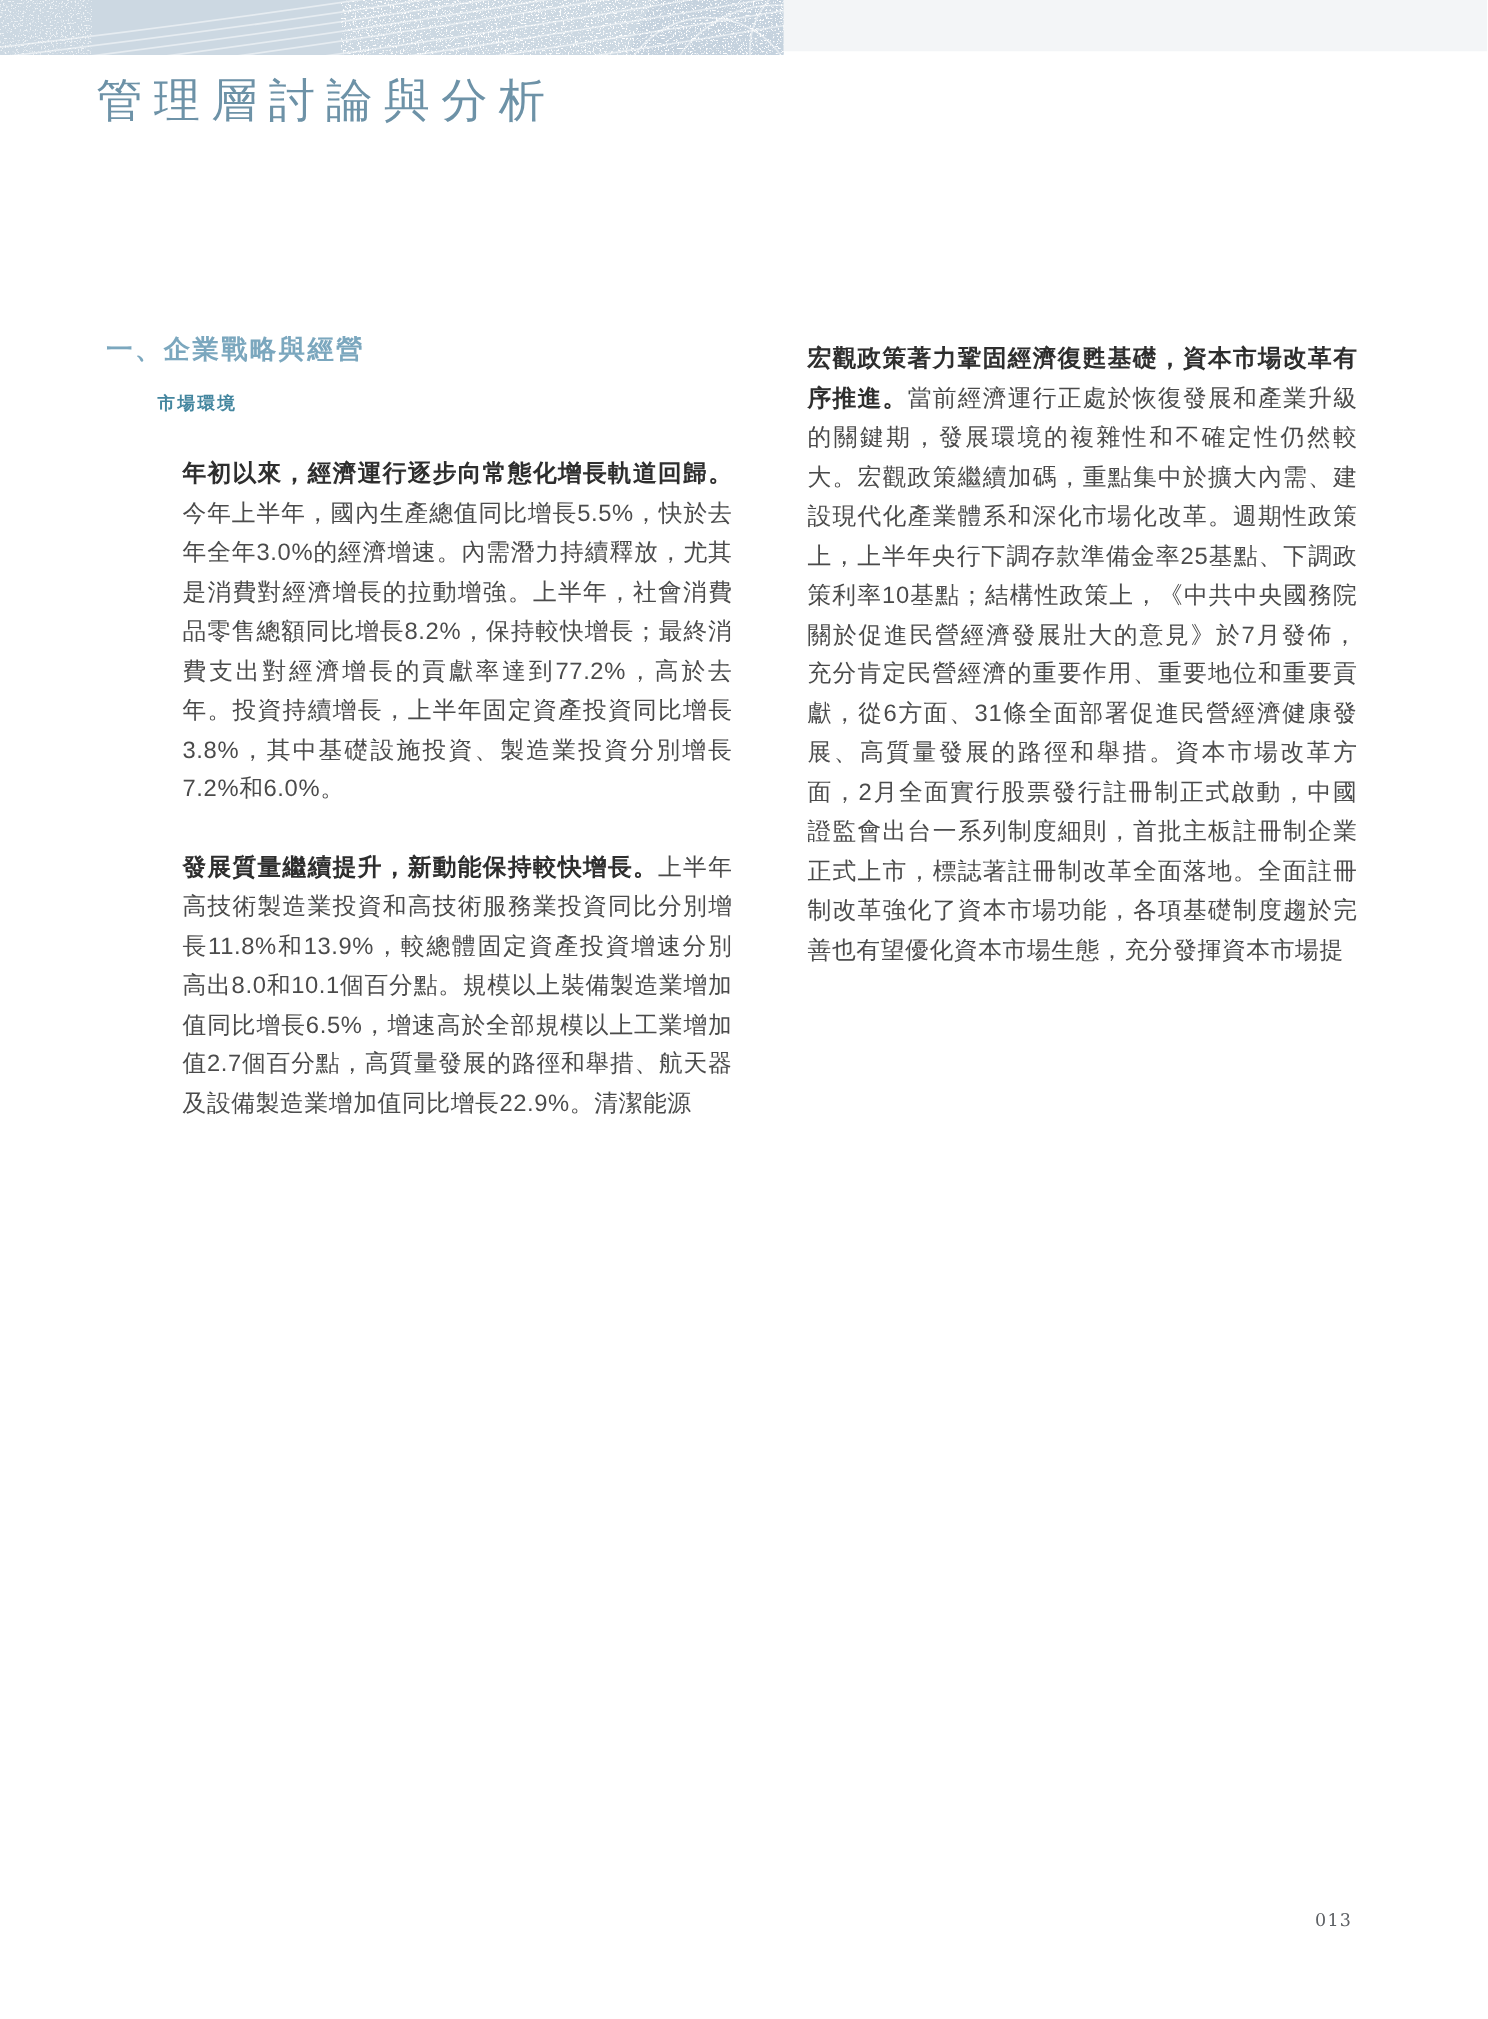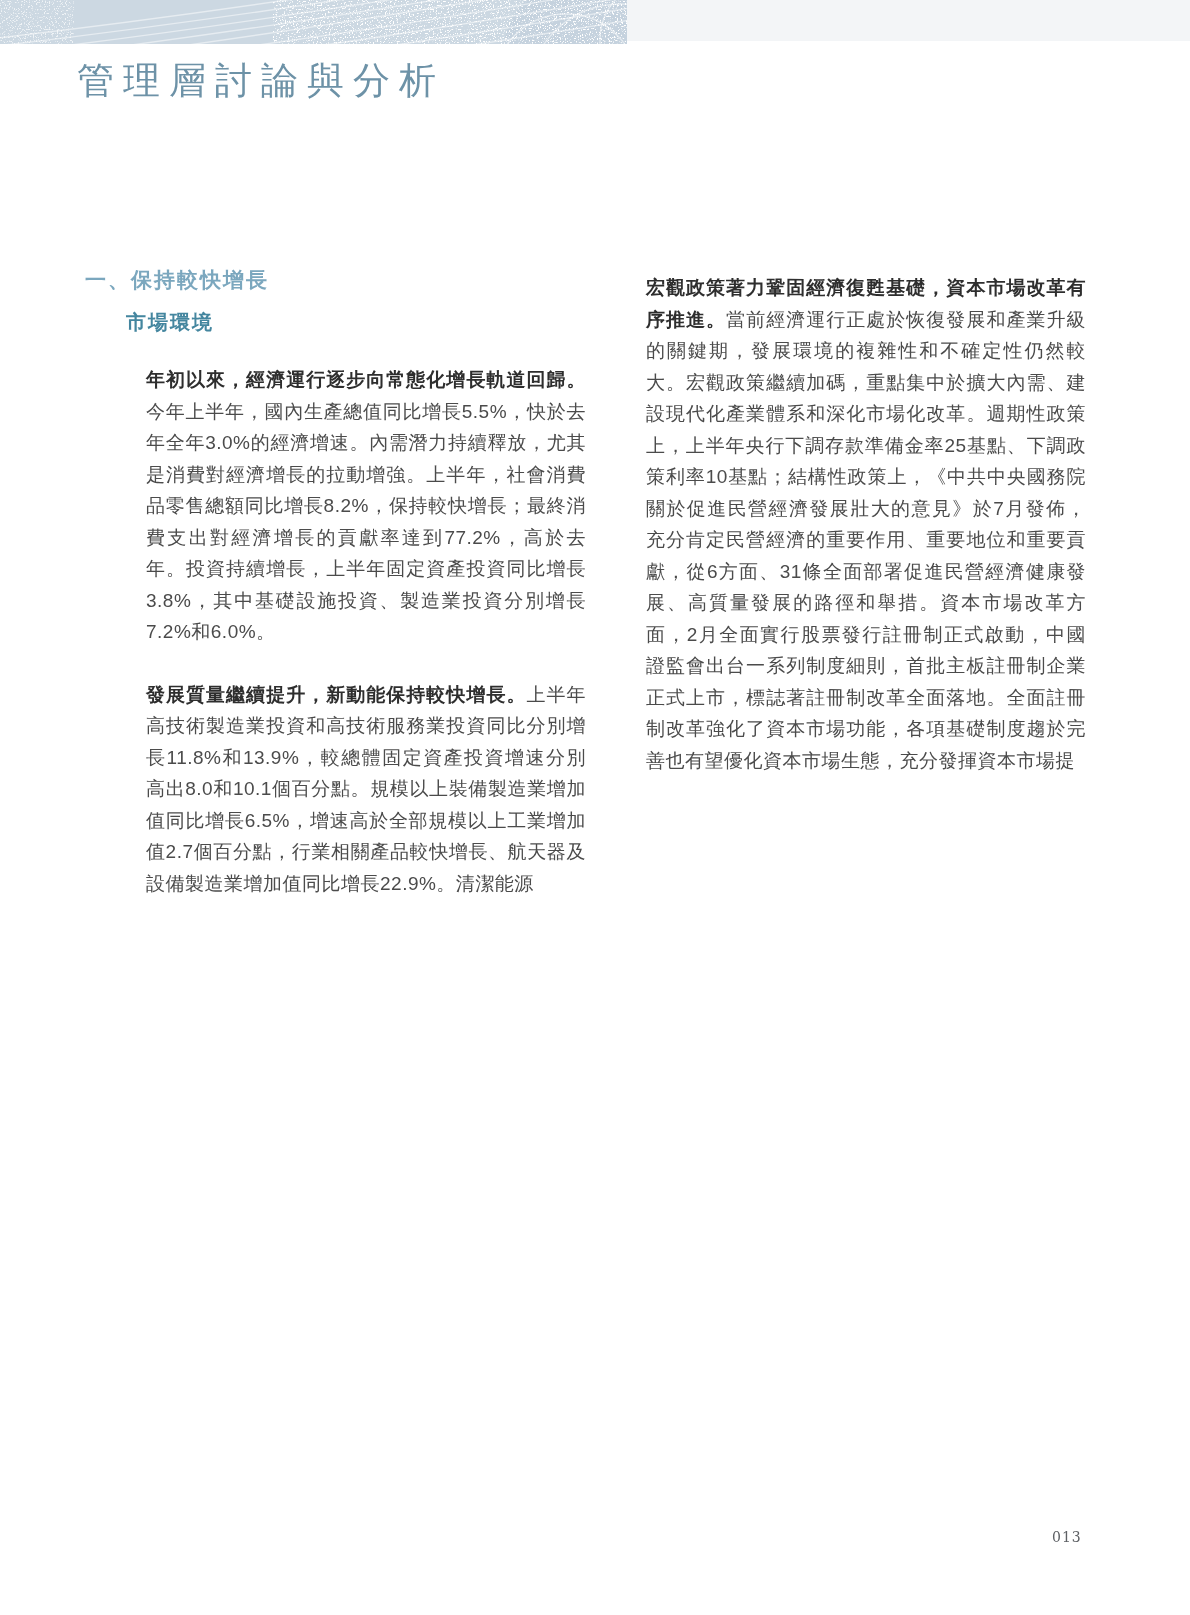--- a/index.html
+++ b/index.html
@@ -51,21 +51,21 @@
   .section-heading {
     margin: 0;
     font-size: 21px;
     font-weight: bold;
     letter-spacing: 2px;
     color: #7ba7be;
     text-align: left;
   }
   .sub-heading {
     margin: 11px 0 0 41px;
-    font-size: 20px;
+    font-size: 14px;
     font-weight: bold;
     letter-spacing: 2px;
     color: #44869f;
     text-align: left;
   }
 
   .col-left .para { width: 440px; margin: 26px 0 0 61px; }
   .col-left .para + .para { margin-top: 31px; }
   .col-right .para { width: 440px; margin: 0; }
   .col-right .para + .para { margin-top: 31px; }
@@ -119,26 +119,26 @@
         <rect x="290" y="0" width="337" height="44" fill="#ccd8e2" filter="url(#speck)"></rect>
         <rect x="0" y="0" width="70" height="44" fill="#ccd8e2" filter="url(#speck)" opacity="0.7"></rect>
       </svg>
     </div>
     <div class="band-right"></div>
   </div>
 
   <h1 class="doc-title">管理層討論與分析</h1>
 
   <div class="col col-left">
-    <h2 class="section-heading">一、保持較快增長</h2>
+    <h2 class="section-heading">一、企業戰略與經營</h2>
     <h3 class="sub-heading">市場環境</h3>
 
     <p class="para"><span class="lead">年初以來，經濟運行逐步向常態化增長軌道回歸。</span><span class="body-text">今年上半年，國內生產總值同比增長5.5%，快於去年全年3.0%的經濟增速。內需潛力持續釋放，尤其是消費對經濟增長的拉動增強。上半年，社會消費品零售總額同比增長8.2%，保持較快增長；最終消費支出對經濟增長的貢獻率達到77.2%，高於去年。投資持續增長，上半年固定資產投資同比增長3.8%，其中基礎設施投資、製造業投資分別增長7.2%和6.0%。</span></p>
 
-    <p class="para"><span class="lead">發展質量繼續提升，新動能保持較快增長。</span><span class="body-text">上半年高技術製造業投資和高技術服務業投資同比分別增長11.8%和13.9%，較總體固定資產投資增速分別高出8.0和10.1個百分點。規模以上裝備製造業增加值同比增長6.5%，增速高於全部規模以上工業增加值2.7個百分點，行業相關產品較快增長、航天器及設備製造業增加值同比增長22.9%。清潔能源</span></p>
+    <p class="para"><span class="lead">發展質量繼續提升，新動能保持較快增長。</span><span class="body-text">上半年高技術製造業投資和高技術服務業投資同比分別增長11.8%和13.9%，較總體固定資產投資增速分別高出8.0和10.1個百分點。規模以上裝備製造業增加值同比增長6.5%，增速高於全部規模以上工業增加值2.7個百分點，高質量發展的路徑和舉措、航天器及設備製造業增加值同比增長22.9%。清潔能源</span></p>
   </div>
 
   <div class="col col-right">
 
     <p class="para"><span class="lead">宏觀政策著力鞏固經濟復甦基礎，資本市場改革有序推進。</span><span class="body-text">當前經濟運行正處於恢復發展和產業升級的關鍵期，發展環境的複雜性和不確定性仍然較大。宏觀政策繼續加碼，重點集中於擴大內需、建設現代化產業體系和深化市場化改革。週期性政策上，上半年央行下調存款準備金率25基點、下調政策利率10基點；結構性政策上，《中共中央國務院關於促進民營經濟發展壯大的意見》於7月發佈，充分肯定民營經濟的重要作用、重要地位和重要貢獻，從6方面、31條全面部署促進民營經濟健康發展、高質量發展的路徑和舉措。資本市場改革方面，2月全面實行股票發行註冊制正式啟動，中國證監會出台一系列制度細則，首批主板註冊制企業正式上市，標誌著註冊制改革全面落地。全面註冊制改革強化了資本市場功能，各項基礎制度趨於完善也有望優化資本市場生態，充分發揮資本市場提</span></p>
   </div>
 
   <div class="page-number">013</div>
 
 </div>

